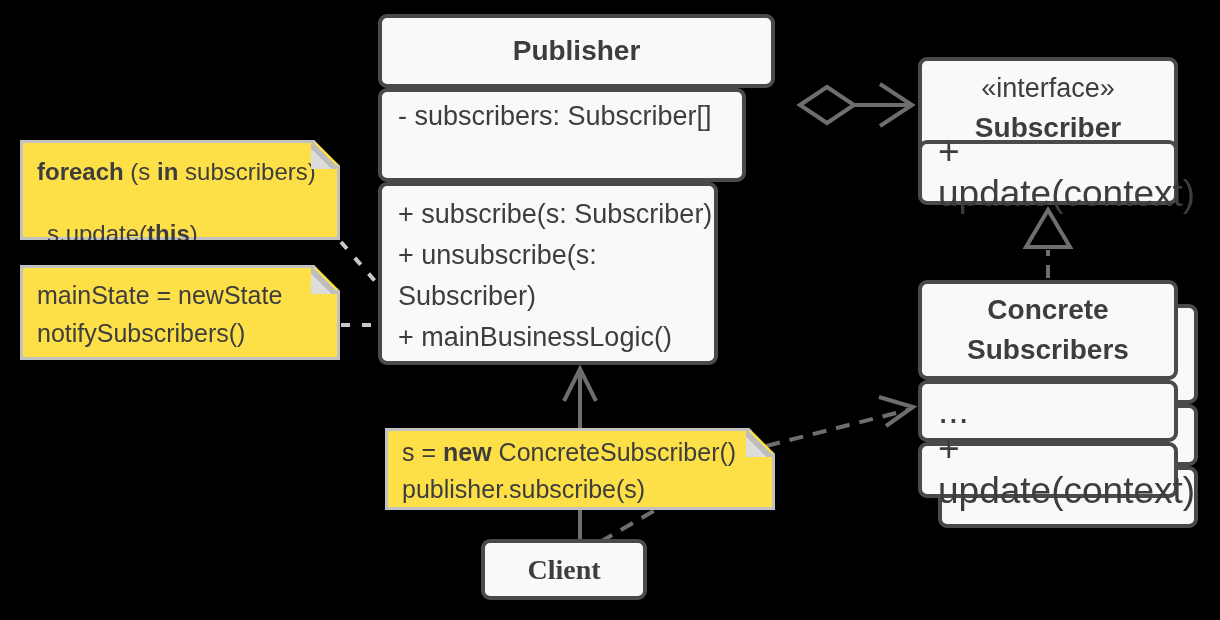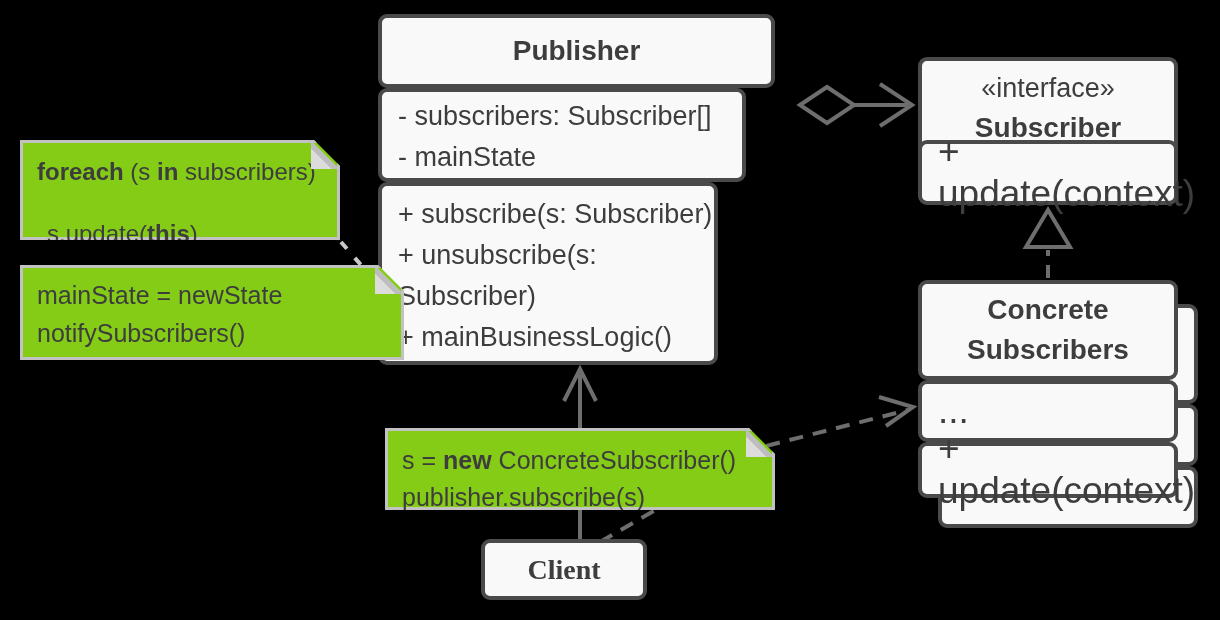--- a/index.html
+++ b/index.html
@@ -11,21 +11,21 @@
   .comp{
     position:absolute;box-sizing:border-box;background:#f9f9f9;
     border:4px solid #4a4a4a;border-radius:9px;z-index:2;
   }
   .title{display:flex;flex-direction:column;align-items:center;justify-content:center;
     font-weight:bold;font-size:28px;line-height:38px;text-align:center;}
   .stereo{font-weight:normal;font-size:27px;}
   .lines{font-size:27px;line-height:41px;padding:8px 0 0 16px;}
   .line1{font-size:37px;display:flex;align-items:center;padding-left:16px;}
   .note{
-    position:absolute;box-sizing:border-box;background:#84cc16;
+    position:absolute;box-sizing:border-box;background:#fde047;
     border:3px solid #c2c2c2;z-index:3;font-size:24px;line-height:38px;
     clip-path:polygon(0 0, calc(100% - 26px) 0, 100% 26px, 100% 100%, 0 100%);
   }
   .note .fold{
     position:absolute;top:0;right:0;width:26px;height:26px;
     background:linear-gradient(225deg, transparent 46%, #bdbdbd 46%, #bdbdbd 60%, #dcdcdc 60%);
   }
   .note .ntext{padding:10px 14px 0 14px;}
   b{color:#3d3d3d;}
 </style>
@@ -61,21 +61,20 @@
       <line x1="341" y1="242" x2="375" y2="281"></line>
       <line x1="341" y1="325" x2="375" y2="325"></line>
     </g>
   </svg>
 
   <div class="comp title" style="left:378px;top:14px;width:397px;height:74px;">
     <span>Publisher</span>
   </div>
   <div class="comp lines" style="left:378px;top:88px;width:368px;height:94px;padding-top:4px;">
     <div>- subscribers: Subscriber[]</div>
-    <div>- mainState</div>
   </div>
   <div class="comp lines" style="left:378px;top:182px;width:340px;height:183px;">
     <div>+ subscribe(s: Subscriber)</div>
     <div>+ unsubscribe(s: Subscriber)</div>
     <div>+ mainBusinessLogic()</div>
   </div>
 
   <div class="comp title" style="left:918px;top:38px;width:260px;height:102px;line-height:40px;margin-top:19px;">
     <span class="stereo">«interface»</span>
     <span>Subscriber</span>
@@ -104,29 +103,29 @@
   </div>
 
   <div class="note" style="left:20px;top:140px;width:320px;height:100px;">
     <div class="fold"></div>
     <div class="ntext">
       <div><b>foreach</b><span> (s </span><b>in</b><span> subscribers)</span></div>
       <div style="padding-left:10px;margin-top:24px;"><span>s.update(</span><b>this</b><span>)</span></div>
     </div>
   </div>
 
-  <div class="note" style="left:20px;top:265px;width:384px;height:95px;font-size:25px;">
+  <div class="note" style="left:20px;top:265px;width:320px;height:95px;font-size:25px;">
     <div class="fold"></div>
     <div class="ntext" style="padding-top:8px;">
       <div>mainState = newState</div>
       <div>notifySubscribers()</div>
     </div>
   </div>
 
   <div class="note" style="left:385px;top:428px;width:390px;height:82px;font-size:25px;line-height:37px;">
     <div class="fold"></div>
-    <div class="ntext" style="padding-top:11px;">
+    <div class="ntext" style="padding-top:3px;">
       <div><span>s = </span><b>new</b><span> ConcreteSubscriber()</span></div>
       <div>publisher.subscribe(s)</div>
     </div>
   </div>
 
 </div>
 
 </body></html>

